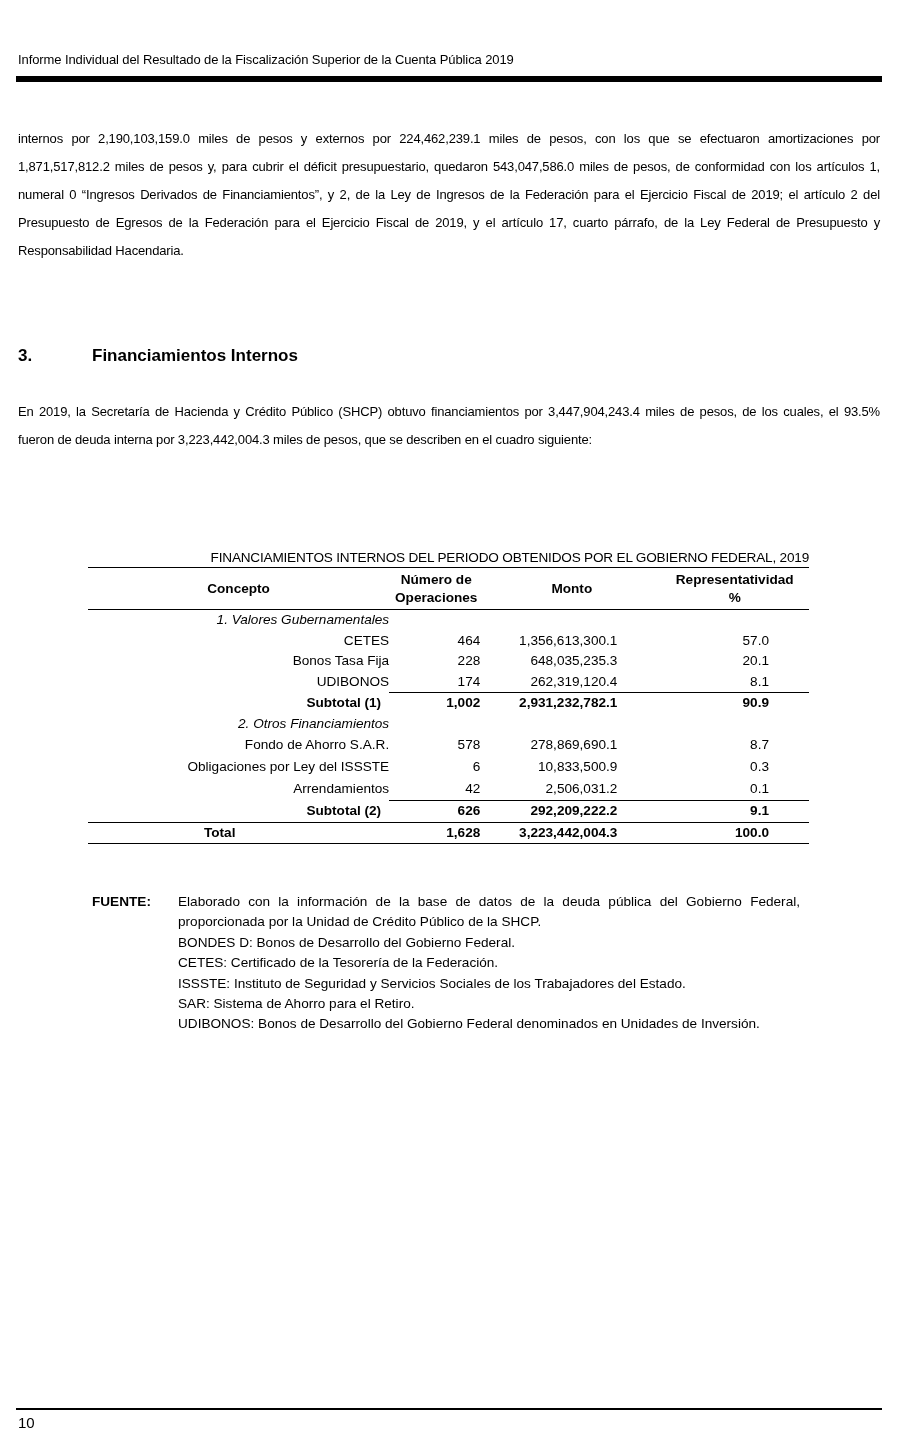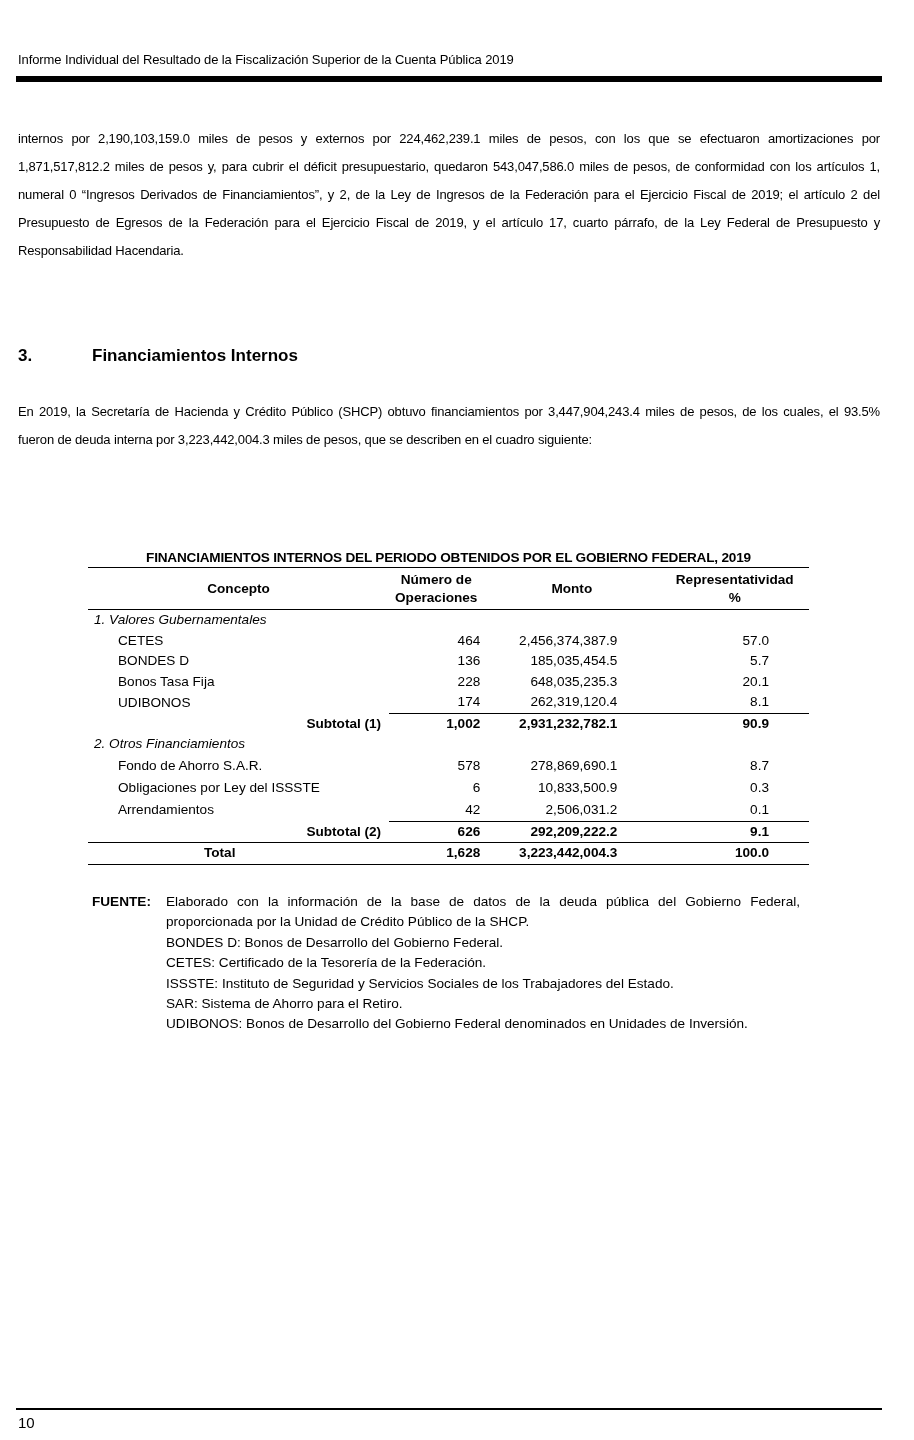--- a/index.html
+++ b/index.html
@@ -19,47 +19,47 @@
       font-size: 13px; line-height: 28px; text-align: justify; letter-spacing: -0.15px;
     }
     .para1 { top: 125px; }
     .para2 { top: 398px; }
     .section-heading {
       position: absolute; left: 18px; top: 346px; font-size: 17px; font-weight: bold;
     }
     .section-heading .num { display: inline-block; width: 74px; }
     .table-wrap { position: absolute; left: 88px; width: 721px; top: 548px; }
     .table-title {
-      text-align: center; font-weight: bold; font-size: 13.6px; line-height: 19px; letter-spacing: -0.2px;
+      text-align: right; font-weight: normal; font-size: 13.6px; line-height: 19px; letter-spacing: -0.2px;
     }
     table { width: 100%; border-collapse: collapse; font-size: 13.6px; }
     th { font-weight: bold; line-height: 18px; padding: 0; }
     thead tr th { border-top: 1.5px solid #000; border-bottom: 1.5px solid #000; height: 41px; }
     td { padding: 0; height: 20.5px; line-height: 20px; }
-    .c1 { width: 262px; text-align: left; }
+    .c1 { width: 262px; text-align: right; }
     .c2 { width: 100px; text-align: right; }
     .c3 { width: 195px; text-align: right; }
     .c4 { width: 164px; text-align: right; }
     th.c1, th.c2, th.c3, th.c4 { text-align: center; }
     .cat td.c1 { font-style: italic; padding-left: 6px; }
     .item td.c1 { padding-left: 30px; }
     td.c2 { padding-right: 0; }
     td.c2 span { display: inline-block; padding-right: 3px; }
     td.c3 span { display: inline-block; padding-right: 43px; }
     td.c4 span { display: inline-block; padding-right: 40px; }
     .subtotal td { font-weight: bold; }
     .subtotal td.c1 { text-align: right; padding-right: 8px; margin-top: 16px; }
     .subtotal td.c2, .subtotal td.c3, .subtotal td.c4 { border-top: 1.5px solid #000; }
     .subtotal td.c2 span, .subtotal td.c3 span, .subtotal td.c4 span {}
     .total td { font-weight: bold; border-top: 1.5px solid #000; border-bottom: 1.5px solid #000; }
     .total td.c1 { text-align: left; padding-left: 116px; }
     .notes { position: absolute; left: 92px; top: 892px; width: 708px; font-size: 13.6px; line-height: 20.4px; }
     .notes .label { position: absolute; left: 0; top: 0; font-weight: bold; }
     .notes .body { margin-left: 74px; text-align: justify; }
-    .notes .body div { text-align: justify; }
+    .notes .body div { text-align: justify; margin-left: 12px; }
     .footer-rule { position: absolute; left: 16px; width: 866px; top: 1408px; height: 2px; background: #000; }
     .page-number { position: absolute; left: 18px; top: 1414px; font-size: 15px; }
     .gap-row td { height: 22px; }
   </style>
 </head>
 <body>
 
 <div class="running-header">Informe Individual del Resultado de la Fiscalización Superior de la Cuenta Pública 2019</div>
 <div class="header-rule"></div>
 
@@ -91,28 +91,22 @@
     <tbody>
       <tr class="cat">
         <td class="c1">1.  Valores Gubernamentales</td>
         <td class="c2"></td>
           <td class="c3"></td>
           <td class="c4"></td>
       </tr>
       <tr class="item">
         <td class="c1">CETES</td>
         <td class="c2"><span>464</span></td>
-        <td class="c3"><span>2,456,374,387.9</span></td>
+        <td class="c3"><span>1,356,613,300.1</span></td>
         <td class="c4"><span>57.0</span></td>
-      </tr>
-      <tr class="item">
-        <td class="c1">BONDES D</td>
-        <td class="c2"><span>136</span></td>
-        <td class="c3"><span>185,035,454.5</span></td>
-        <td class="c4"><span>5.7</span></td>
       </tr>
       <tr class="item">
         <td class="c1">Bonos Tasa Fija</td>
         <td class="c2"><span>228</span></td>
         <td class="c3"><span>648,035,235.3</span></td>
         <td class="c4"><span>20.1</span></td>
       </tr>
       <tr class="item">
         <td class="c1">UDIBONOS</td>
         <td class="c2"><span>174</span></td>

